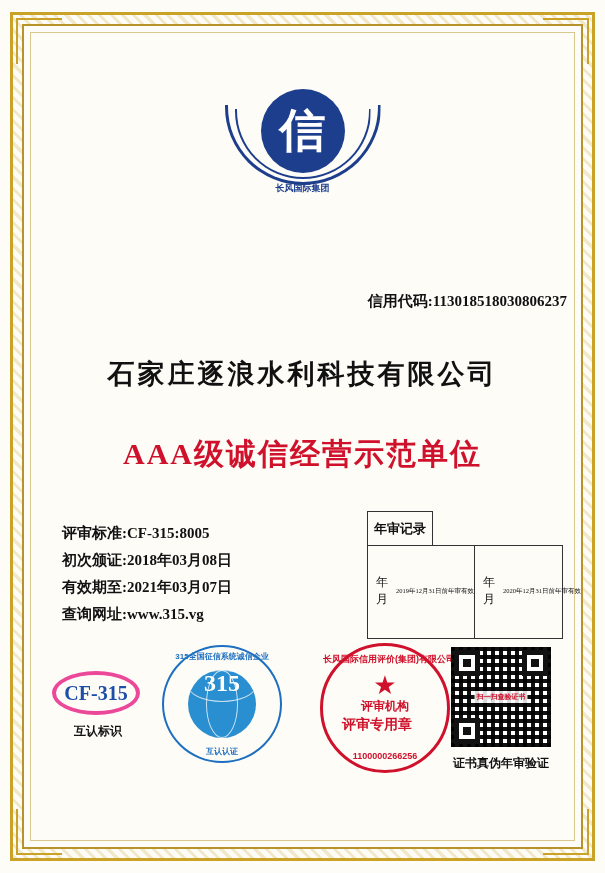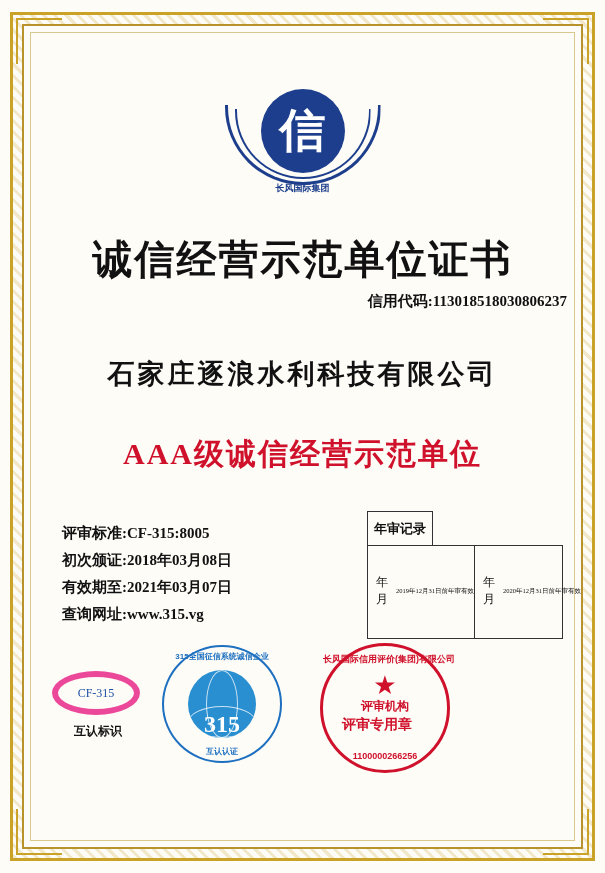--- a/index.html
+++ b/index.html
@@ -280,28 +280,28 @@
   .cf-badge {
     position: absolute;
     left: 18px;
     top: 26px;
     width: 92px;
     text-align: center;
   }
   .cf-oval {
     width: 88px;
     height: 44px;
-    border: 6px solid #ec4899;
+    border: 4px solid #ec4899;
     border-radius: 50%;
     display: flex;
     align-items: center;
     justify-content: center;
     font-family: "Liberation Serif", serif;
-    font-size: 12px;
-    font-weight: normal;
+    font-size: 20px;
+    font-weight: bold;
     color: #1d4ea8;
     box-sizing: border-box;
   }
   .cf-caption {
     margin-top: 8px;
     font-family: "Liberation Serif", serif;
     font-size: 12px;
     color: #111;
     font-weight: bold;
   }
@@ -335,21 +335,21 @@
     position: absolute;
     left: 50%;
     top: 50%;
     transform: translate(-50%,-50%);
     width: 68px;
     height: 68px;
     border-radius: 50%;
     background: #2a8fd0;
     color: #fff;
     display: flex;
-    align-items: flex-end;
+    align-items: flex-start;
     justify-content: center;
     font-family: "Liberation Serif", serif;
     font-size: 24px;
     font-weight: bold;
     overflow: hidden;
   }
   .globe-inner::before,
   .globe-inner::after {
     content: "";
     position: absolute;
@@ -485,21 +485,20 @@
 
     <div class="emblem-wrap">
       <div class="emblem">
         <div class="emblem-wheat"></div>
         <div class="emblem-wheat2"></div>
         <div class="emblem-circle">信</div>
         <div class="emblem-sub">长风国际集团</div>
       </div>
     </div>
 
-    <div class="main-title">诚信经营示范单位证书</div>
 
     <div class="credit-code">信用代码:113018518030806237</div>
 
     <div class="company-name">石家庄逐浪水利科技有限公司</div>
 
     <div class="rating-line">AAA级诚信经营示范单位</div>
 
     <div class="details">
       <div>评审标准:CF-315:8005</div>
       <div>初次颁证:2018年03月08日</div>
@@ -538,17 +537,26 @@
       </div>
 
       <div class="red-seal">
         <div class="arc-top">长风国际信用评价(集团)有限公司</div>
         <div class="star">★</div>
         <div class="mid1">评审机构</div>
         <div class="mid2">评审专用章</div>
         <div class="code">1100000266256</div>
       </div>
 
+      <div class="qr-block">
+        <div class="qr">
+          <div class="finder tl"></div>
+          <div class="finder tr"></div>
+          <div class="finder bl"></div>
+          <div class="qr-label">扫一扫查验证书</div>
+        </div>
+        <div class="qr-caption">证书真伪年审验证</div>
+      </div>
 
     </div>
 
   </div>
 </div>
 
 </body></html>

